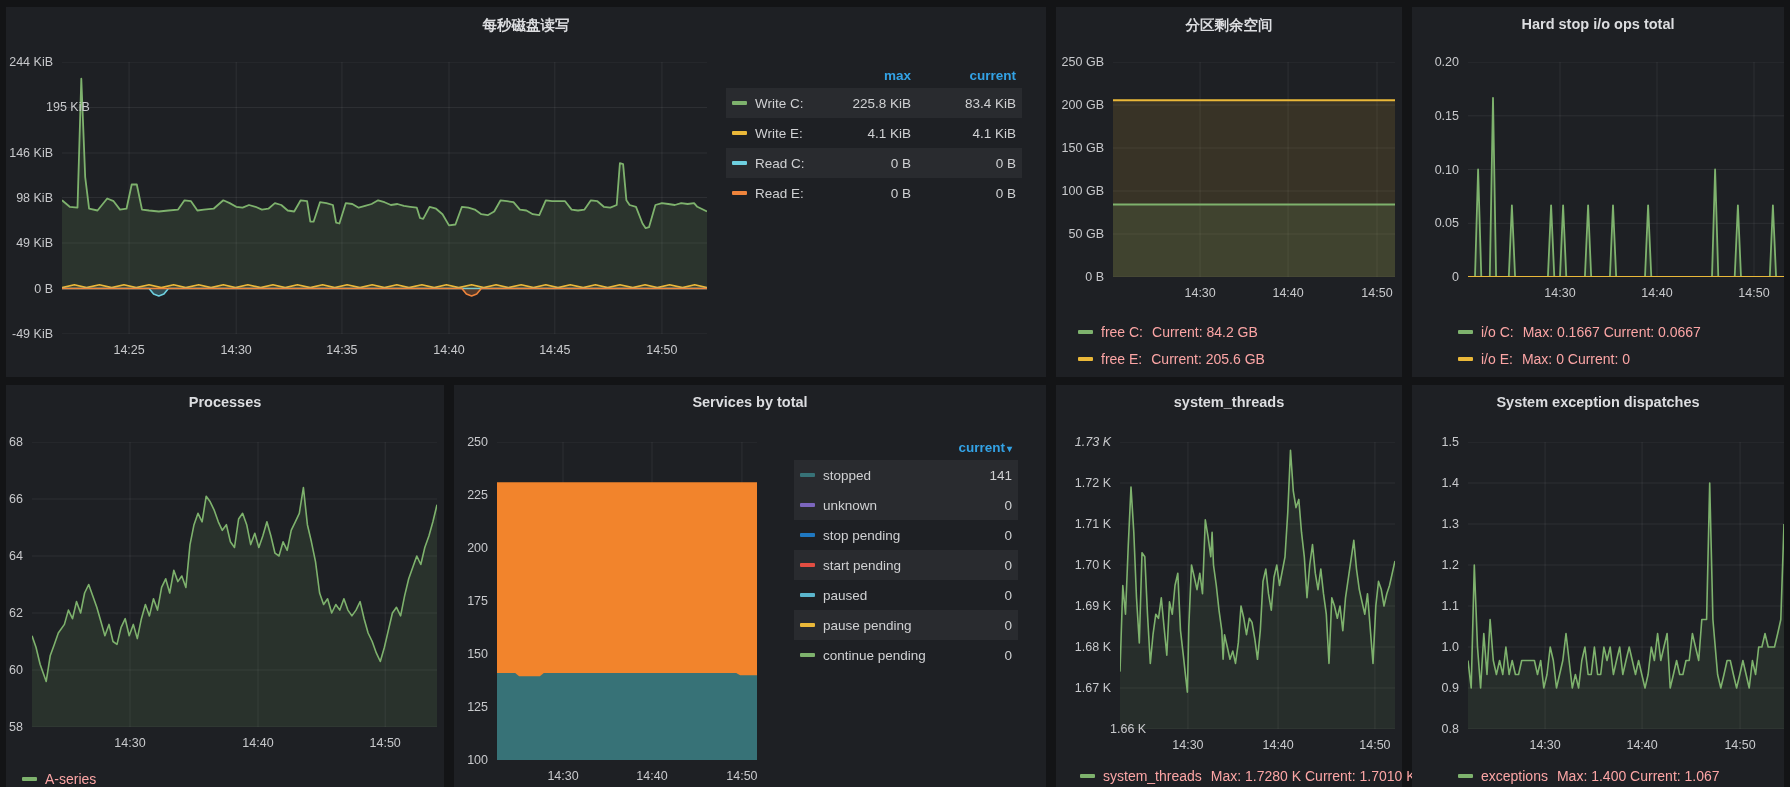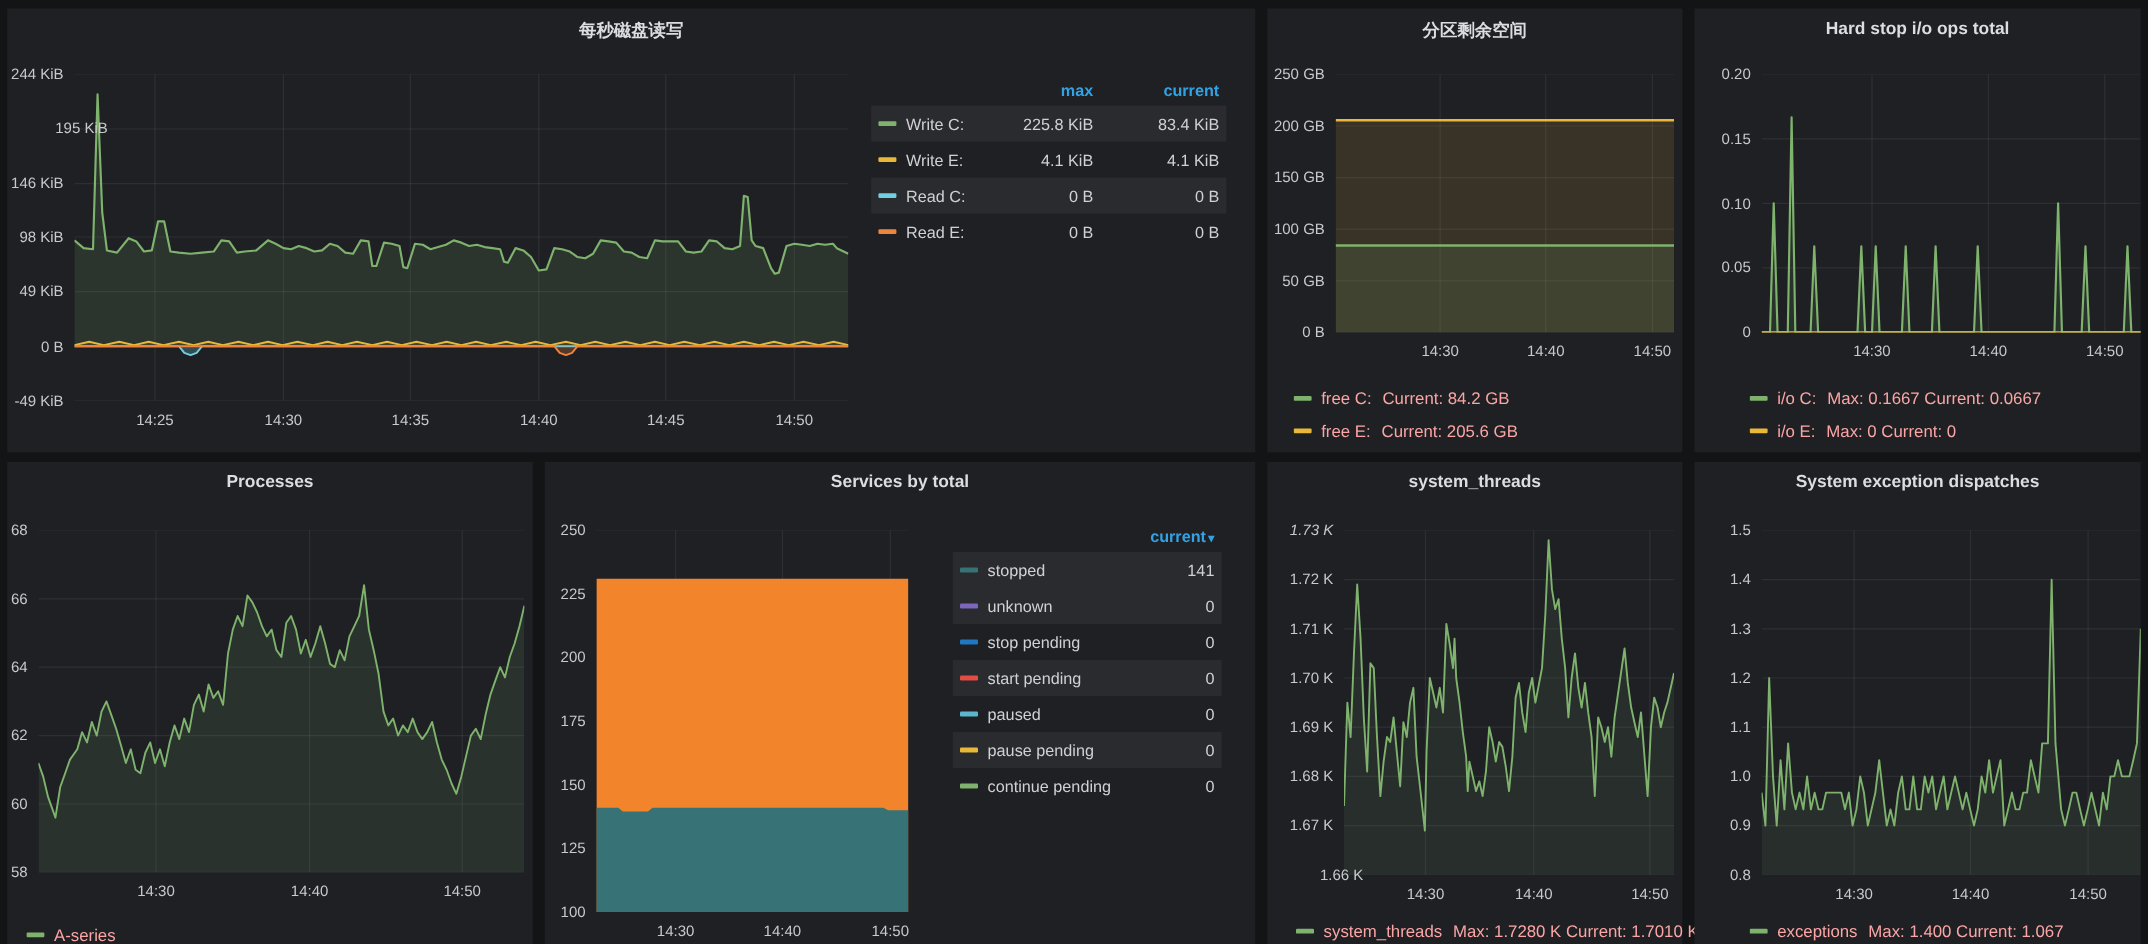--- a/index.html
+++ b/index.html
@@ -330,21 +330,21 @@
       <span>system_threads</span>
       <span class="stats">Max: 1.7280 K  Current: 1.7010 K</span>
     </div>
   <div class="ytick" style="left: 0px; width: 55px; top: 50px; font-style: italic;">1.73 K</div>
       <div class="ytick" style="left: 0px; width: 55px; top: 91px;">1.72 K</div>
       <div class="ytick" style="left: 0px; width: 55px; top: 132px;">1.71 K</div>
       <div class="ytick" style="left: 0px; width: 55px; top: 173px;">1.70 K</div>
       <div class="ytick" style="left: 0px; width: 55px; top: 214px;">1.69 K</div>
       <div class="ytick" style="left: 0px; width: 55px; top: 255px;">1.68 K</div>
       <div class="ytick" style="left: 0px; width: 55px; top: 296px;">1.67 K</div>
-      <div class="ytick" style="left: 2px; width: 55px; top: 337px; padding-left: 42px;">1.66 K</div>
+      <div class="ytick" style="left: 12px; width: 55px; top: 337px; padding-left: 42px;">1.66 K</div>
       <div class="xtick" style="left: 101.925px; top: 353px;">14:30</div>
       <div class="xtick" style="left: 192.125px; top: 353px;">14:40</div>
       <div class="xtick" style="left: 288.925px; top: 353px;">14:50</div>
     </div>
 
   <div class="panel" style="left:1412px;top:385px;width:372px;height:420px">
     <div class="panel-title">System exception dispatches</div>
     <div class="plot" style="left:56px;top:57px;width:316px;height:287px">
         <svg width="316" height="287" style="position:absolute;left:0;top:0" xmlns="http://www.w3.org/2000/svg">
           <line x1="77.1" y1="0" x2="77.1" y2="287" stroke="rgba(255,255,255,0.07)" stroke-width="1"></line>

